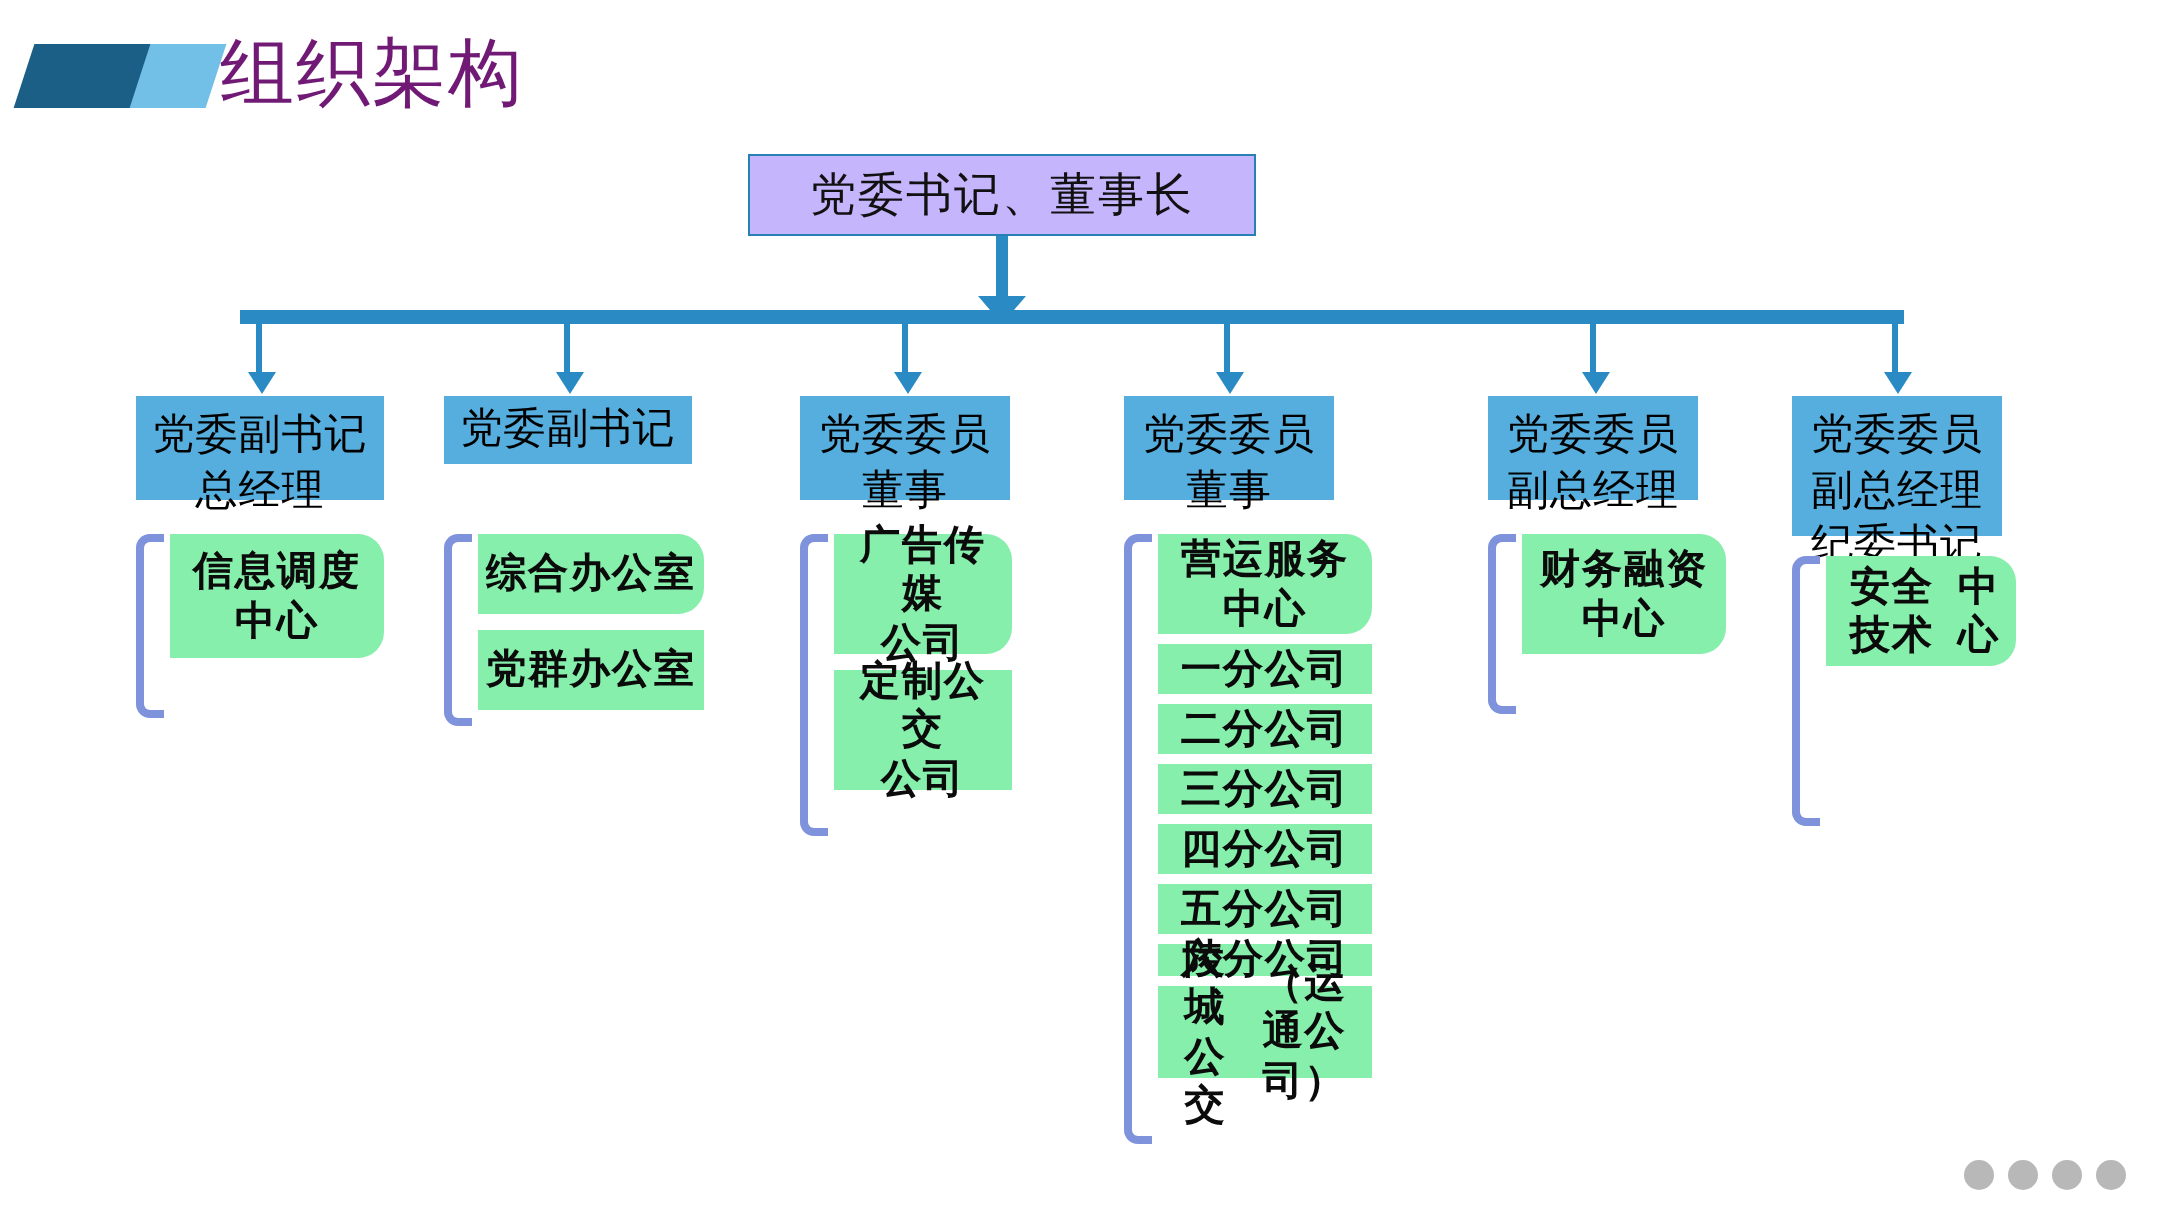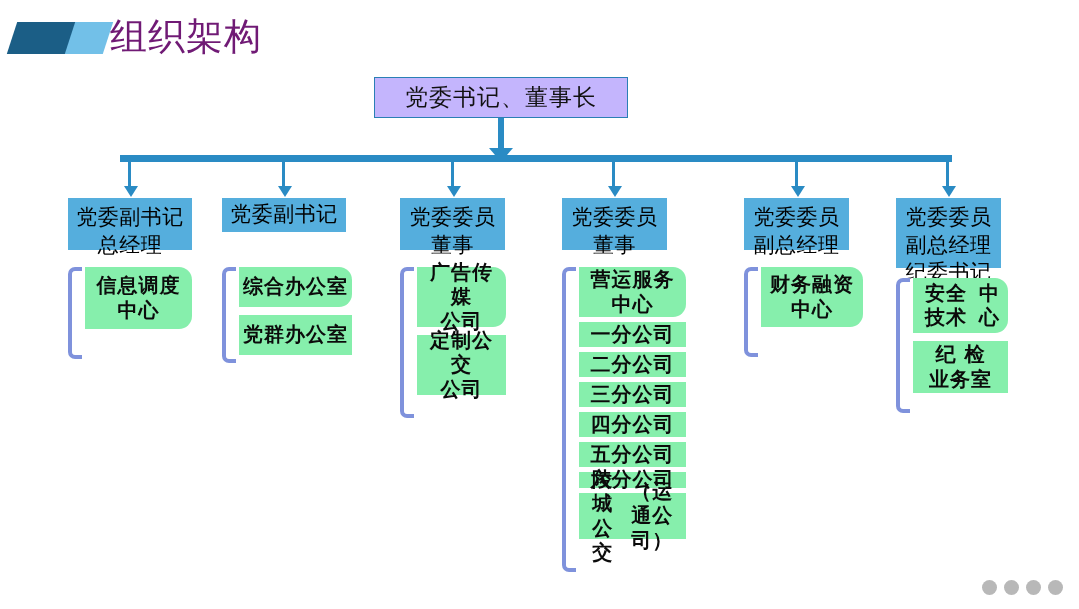--- a/index.html
+++ b/index.html
@@ -320,24 +320,20 @@
       <div>党委委员</div>
       <div>副总经理</div>
       <div>纪委书记</div>
     </div>
     <div class="dept-group" style="margin-top:10px;height:135px">
       <div class="bracket"></div>
       <div class="dept-box first" style="width:95px;height:55px;display:flex;flex-direction:row;align-items:center;justify-content:center">
         <div>安全技术</div>
         <div>中心</div>
       </div>
-      <div class="dept-box" style="width:95px;height:52px;display:flex;flex-direction:column;align-items:center;justify-content:center">
-        <div>纪 检</div>
-        <div>业务室</div>
-      </div>
     </div>
   </div>
 
   <div class="dots">
     <div class="dot"></div>
     <div class="dot"></div>
     <div class="dot"></div>
     <div class="dot"></div>
   </div>
 

